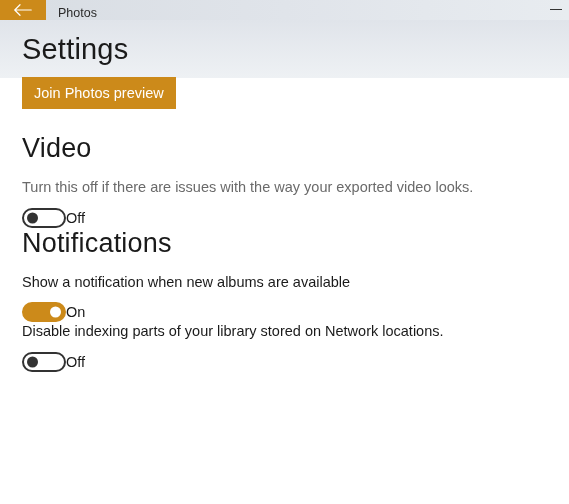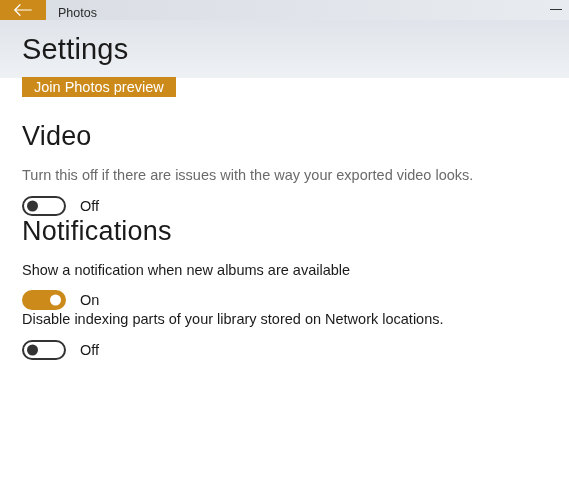--- a/index.html
+++ b/index.html
@@ -66,21 +66,21 @@
     letter-spacing: 0.2px;
   }
   .content {
     padding: 0 22px;
   }
   .preview-btn {
     background: #cc8a1a;
     color: #ffffff;
     font-size: 14.5px;
     padding: 0 12px;
-    height: 20px;
+    height: 32px;
     line-height: 14px;
     border: none;
     display: inline-block;
     margin-top: -1px;
     margin-bottom: 18px;
     cursor: pointer;
     font-family: inherit;
   }
   .section-heading {
     font-size: 27px;
@@ -98,21 +98,21 @@
   .setting-sub {
     font-size: 14.5px;
     color: #6a6a6a;
     line-height: 1.35;
     margin-top: 2px;
   }
   .toggle-row {
     display: flex;
     align-items: center;
     margin-top: 10px;
-    gap: 14px;
+    gap: 0;
   }
   .toggle {
     width: 44px;
     height: 20px;
     border-radius: 10px;
     position: relative;
     cursor: pointer;
   }
   .toggle.off {
     background: #ffffff;

